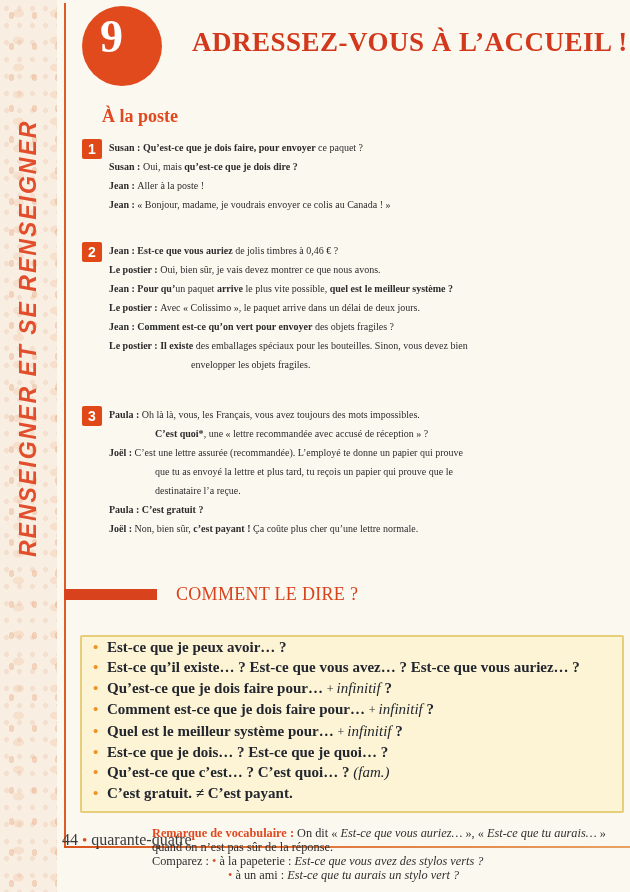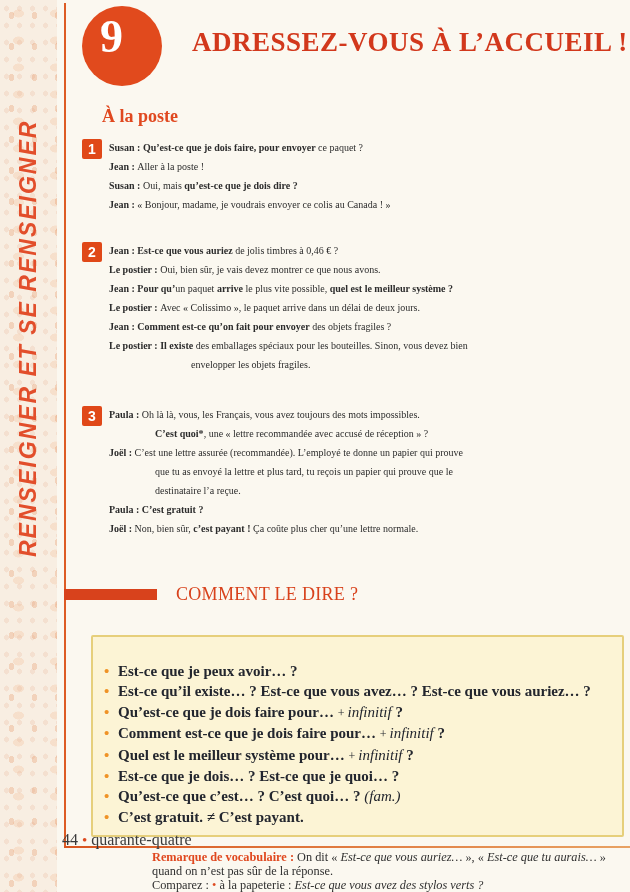--- a/index.html
+++ b/index.html
@@ -71,21 +71,21 @@
   .dot{color:#dd4a20;}
   .dialogue:nth-child(2){margin-bottom:31px;}
   .dialogue:nth-child(3){margin-bottom:46px;}
   
   .comment-header{display:flex;align-items:center;margin:0 0 30px -16px;}
   .comment-bar{width:93px;height:11px;background:#d8421c;margin-right:19px;}
   h2.comment-title{margin:0;font-size:18px;font-weight:normal;color:#d8421c;letter-spacing:.3px;}
   
   .yellow-box{
     background:#fcf4d5;border:2px solid #e6cf7b;border-radius:2px;
-    margin:0 0 13px 11px;padding:24px 12px 8px 10px;
+    margin:0 0 13px 0;padding:0 12px 8px 10px;
     list-style:none;
   }
   .yellow-box li{
     position:relative;padding-left:15px;margin:0;
     font-size:15px;line-height:20.4px;color:#23262e;
   }
   .yellow-box li::before{
     content:"•";position:absolute;left:1px;top:0;color:#ef9326;font-weight:bold;
   }
   
@@ -117,33 +117,33 @@
     <h1 class="page-title">ADRESSEZ-VOUS À L’ACCUEIL !</h1>
   </header>
 
   <h2 class="poste">À la poste</h2>
 
   <section>
       <div class="dialogue">
         <div class="badge">1</div>
         <div class="dlines">
           <div class="dl ind0"><span class="speaker">Susan : </span><span class="b">Qu’est-ce que je dois faire, pour envoyer</span><span> ce paquet ?</span></div>
+          <div class="dl ind0"><span class="speaker">Susan : </span><span>Oui, mais </span><span class="b">qu’est-ce que je dois dire ?</span></div>
           <div class="dl ind0"><span class="speaker">Jean : </span><span>Aller à la poste !</span></div>
-          <div class="dl ind0"><span class="speaker">Susan : </span><span>Oui, mais </span><span class="b">qu’est-ce que je dois dire ?</span></div>
           <div class="dl ind0"><span class="speaker">Jean : </span><span>« Bonjour, madame, je voudrais envoyer ce colis au Canada ! »</span></div>
         </div>
       </div>
       <div class="dialogue">
         <div class="badge">2</div>
         <div class="dlines">
           <div class="dl ind0"><span class="speaker">Jean : </span><span class="b">Est-ce que vous auriez</span><span> de jolis timbres à 0,46 € ?</span></div>
           <div class="dl ind0"><span class="speaker">Le postier : </span><span>Oui, bien sûr, je vais devez montrer ce que nous avons.</span></div>
           <div class="dl ind0"><span class="speaker">Jean : </span><span class="b">Pour qu’</span><span>un paquet </span><span class="b">arrive</span><span> le plus vite possible, </span><span class="b">quel est le meilleur système ?</span></div>
           <div class="dl ind0"><span class="speaker">Le postier : </span><span>Avec « Colissimo », le paquet arrive dans un délai de deux jours.</span></div>
-          <div class="dl ind0"><span class="speaker">Jean : </span><span class="b">Comment est-ce qu’on fait pour envoyer</span><span> des objets fragiles ?</span></div>
+          <div class="dl ind0"><span class="speaker">Jean : </span><span class="b">Comment est-ce qu’on vert pour envoyer</span><span> des objets fragiles ?</span></div>
           <div class="dl ind0"><span class="speaker">Le postier : </span><span class="b">Il existe</span><span> des emballages spéciaux pour les bouteilles. Sinon, vous devez bien</span></div>
           <div class="dl ind2"><span>envelopper les objets fragiles.</span></div>
         </div>
       </div>
       <div class="dialogue">
         <div class="badge">3</div>
         <div class="dlines">
           <div class="dl ind0"><span class="speaker">Paula : </span><span>Oh là là, vous, les Français, vous avez toujours des mots impossibles.</span></div>
           <div class="dl ind1"><span class="b">C’est quoi*</span><span>, une « lettre recommandée avec accusé de réception » ?</span></div>
           <div class="dl ind0"><span class="speaker">Joël : </span><span>C’est une lettre assurée (recommandée). L’employé te donne un papier qui prouve</span></div>

